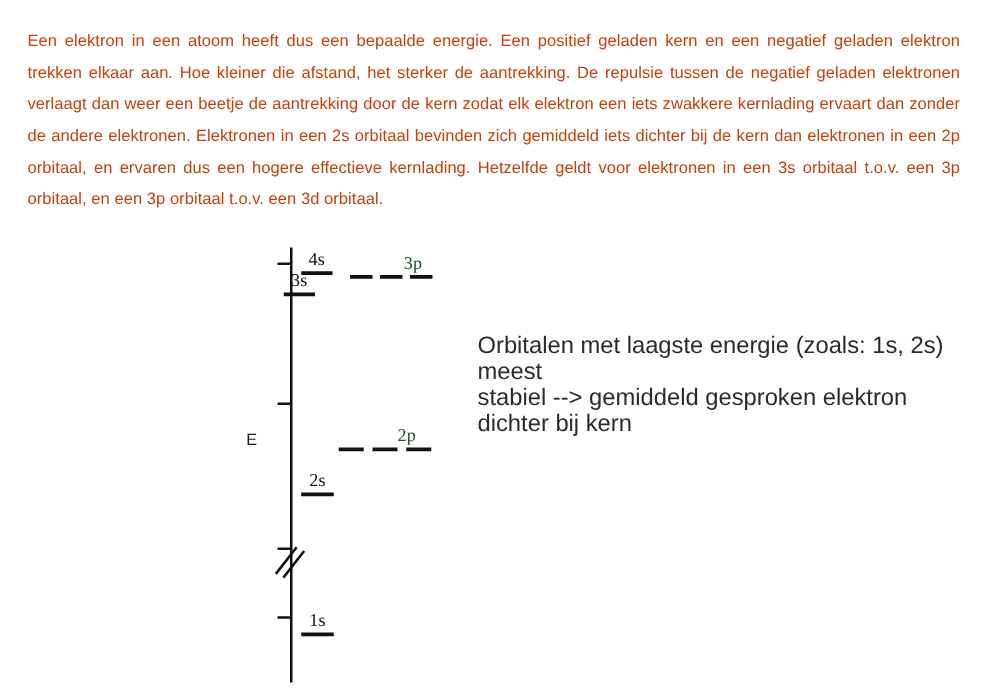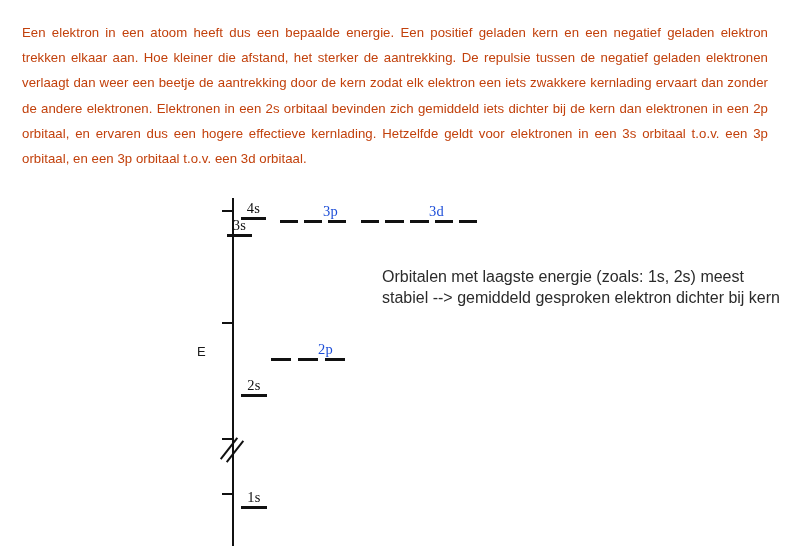--- a/index.html
+++ b/index.html
@@ -121,39 +121,39 @@
     justify-content: flex-end;
   }
   .multi-level .slot .dash {
     height: 2.6px;
     background: #111111;
     width: 100%;
   }
   .multi-level .slot .m-text {
     font-family: "Liberation Serif", serif;
     font-size: 14.5px;
-    color: #1d4ed8;
+    color: #14532d;
     line-height: 14px;
     margin-bottom: 2px;
     letter-spacing: 0.2px;
     white-space: nowrap;
     margin-left: 35px;
   }
   .multi-level .spacer {
     height: 1px;
   }
 
   
   #annotation {
     position: absolute;
     left: 382px;
     top: 76px;
     width: 400px;
     font-family: "Liberation Sans", sans-serif;
-    font-size: 16px;
+    font-size: 19px;
     line-height: 21px;
     color: #2b2b2b;
     white-space: pre-line;
   }
 </style>
 </head>
 <body>
 
 <div id="paragraph">Een elektron in een atoom heeft dus een bepaalde energie. Een positief geladen kern en een negatief geladen elektron trekken elkaar aan. Hoe kleiner die afstand, het sterker de aantrekking. De repulsie tussen de negatief geladen elektronen verlaagt dan weer een beetje de aantrekking door de kern zodat elk elektron een iets zwakkere kernlading ervaart dan zonder de andere elektronen. Elektronen in een 2s orbitaal bevinden zich gemiddeld iets dichter bij de kern dan elektronen in een 2p orbitaal, en ervaren dus een hogere effectieve kernlading. Hetzelfde geldt voor elektronen in een 3s orbitaal t.o.v. een 3p orbitaal, en een 3p orbitaal t.o.v. een 3d orbitaal.</div>
 
@@ -191,42 +191,20 @@
     <div class="slot" style="width:18px; margin:0 6px;">
       <span class="m-text">3p</span>
       <span class="dash"></span>
     </div>
     <div class="slot" style="width:18px;">
       <span class="spacer"></span>
       <span class="dash"></span>
     </div>
   </div>
 
-  <div class="multi-level" style="left:361px; top:14px; width:116px;">
-    <div class="slot" style="width:19px;">
-      <span class="spacer"></span>
-      <span class="dash"></span>
-    </div>
-    <div class="slot" style="width:19px; margin-left:6px;">
-      <span class="spacer"></span>
-      <span class="dash"></span>
-    </div>
-    <div class="slot" style="width:19px; margin-left:6px;">
-      <span class="m-text">3d</span>
-      <span class="dash"></span>
-    </div>
-    <div class="slot" style="width:19px; margin-left:6px;">
-      <span class="spacer"></span>
-      <span class="dash"></span>
-    </div>
-    <div class="slot" style="width:19px; margin-left:6px;">
-      <span class="spacer"></span>
-      <span class="dash"></span>
-    </div>
-  </div>
 
   <div class="multi-level" style="left:271px; top:152px; width:74px;">
     <div class="slot" style="width:20px;">
       <span class="spacer"></span>
       <span class="dash"></span>
     </div>
     <div class="slot" style="width:20px; margin:0 7px;">
       <span class="m-text">2p</span>
       <span class="dash"></span>
     </div>

